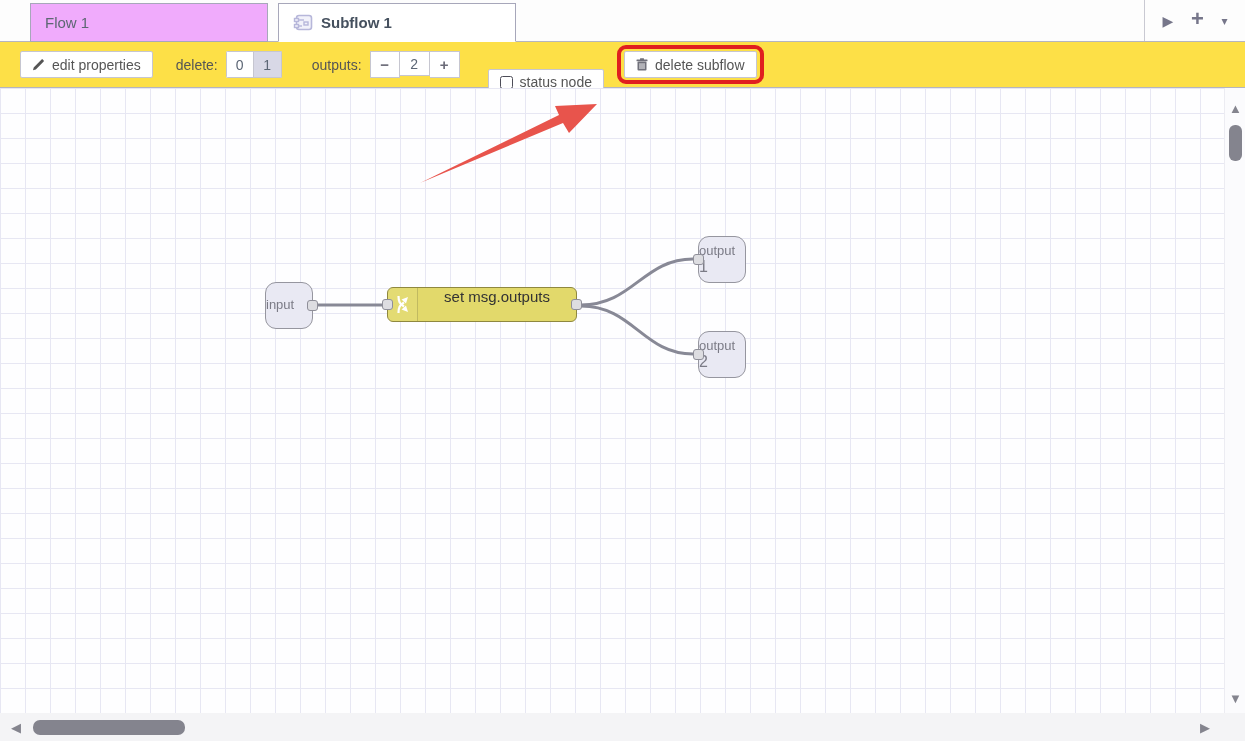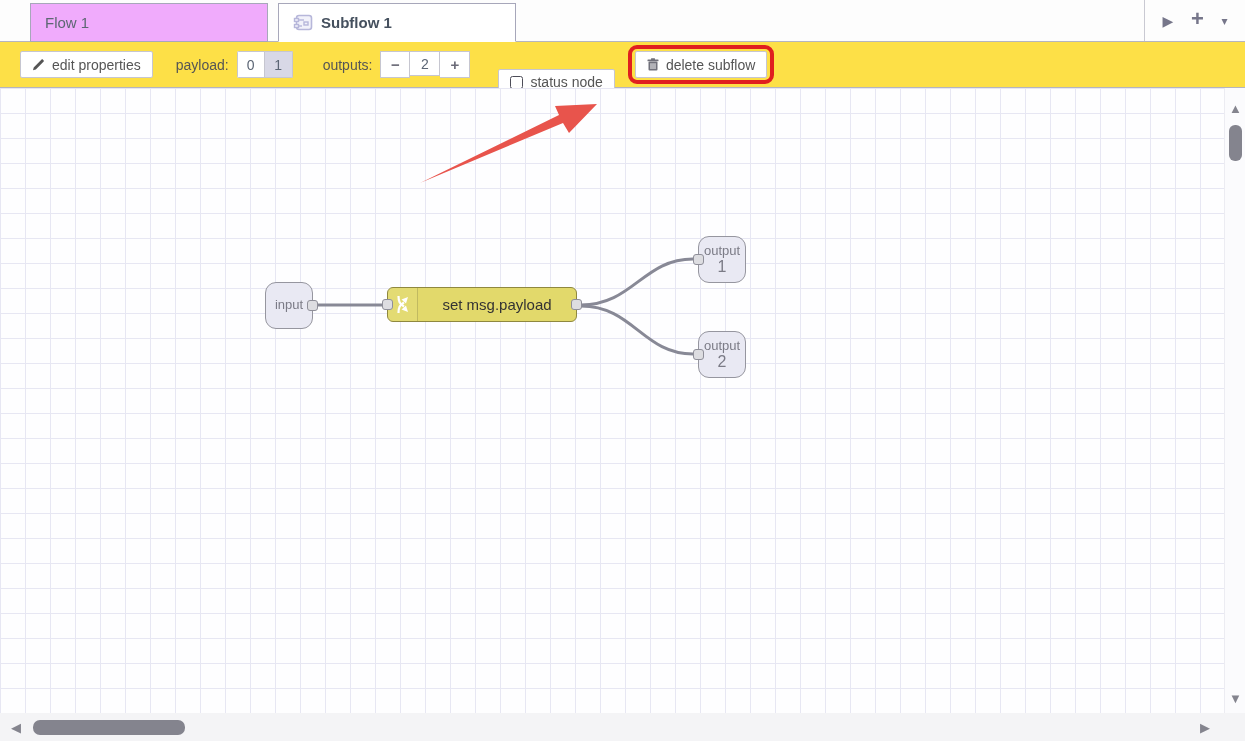--- a/index.html
+++ b/index.html
@@ -109,21 +109,21 @@
       linear-gradient(#e7e7f3 1px, transparent 1px),
       linear-gradient(90deg, #e7e7f3 1px, transparent 1px);
     background-size: 25px 25px;
     overflow: hidden;
   }
   .wires-layer { position: absolute; left: 0; top: 0; }
 
   .node {
     position: absolute;
     border: 1px solid #96969f;
-    display: flex; align-items: center; justify-content: center;
+    display: flex; justify-content: center;
     cursor: pointer;
   }
   .node-io {
     width: 48px; height: 47px; border-radius: 11px;
     background: #e9e9f3;
     flex-direction: column;
     color: #7b7b86; line-height: 1.1;
   }
   .node-io .io-label { font-size: 13px; }
   .node-io .io-number { font-size: 16px; }
@@ -212,21 +212,21 @@
 <div class="toolbar">
   <button class="btn">
     <span>
       <svg class="icon" width="13" height="13" viewBox="0 0 13 13">
         <path d="M1 12.2 L1.7 9.4 L9.6 1.5 C9.9 1.2 10.5 1.2 10.8 1.5 L11.7 2.4 C12 2.7 12 3.3 11.7 3.6 L3.8 11.5 Z" fill="#555"></path>
       </svg>
     </span>
     <span>edit properties</span>
   </button>
 
-  <span class="tb-label">payload:</span>
+  <span class="tb-label">delete:</span>
   <span class="seg-group">
     <span class="seg">0</span>
     <span class="seg selected">1</span>
   </span>
 
   <span class="tb-label" style="margin-left:30px">outputs:</span>
   <span class="out-group">
     <span class="out-cell op">−</span>
     <span class="out-cell out-value">2</span>
     <span class="out-cell op">+</span>
@@ -274,21 +274,21 @@
     <span class="icon-box">
       <span>
         <svg class="icon" width="17" height="19" viewBox="0 0 17 19">
           <path d="M4.5 18 C4.5 12.5, 5.5 10.5, 10 7.5" fill="none" stroke="#fff" stroke-width="2.2"></path>
           <polygon points="7.5,4.5 14,2 12,8.5" fill="#fff"></polygon>
           <path d="M4.5 1 C4.5 6.5, 5.5 8.5, 10 11.5" fill="none" stroke="#fff" stroke-width="2.2"></path>
           <polygon points="7.5,14.5 14,17 12,10.5" fill="#fff"></polygon>
         </svg>
       </span>
     </span>
-    <span class="node-label">set msg.payload</span>
+    <span class="node-label">set msg.outputs</span>
     <span class="port port-left"></span>
     <span class="port port-right"></span>
   </div>
 
   <div class="node node-io node-output1">
     <span class="io-label">output</span>
     <span class="io-number">1</span>
     <span class="port port-left"></span>
   </div>
 

